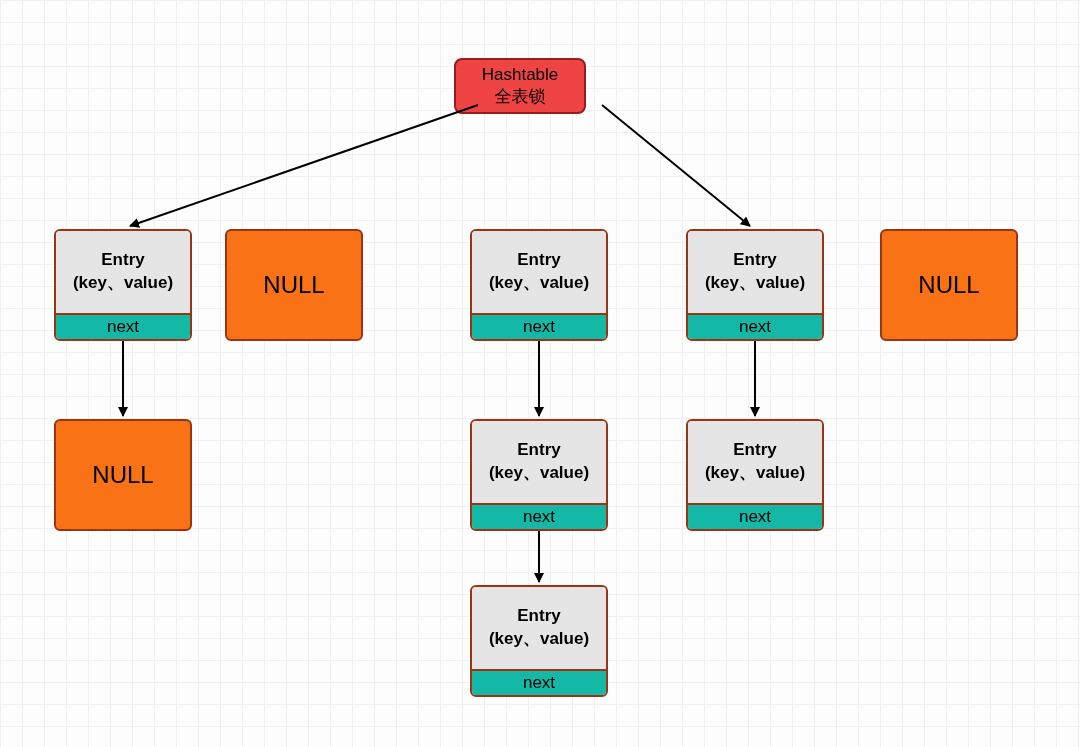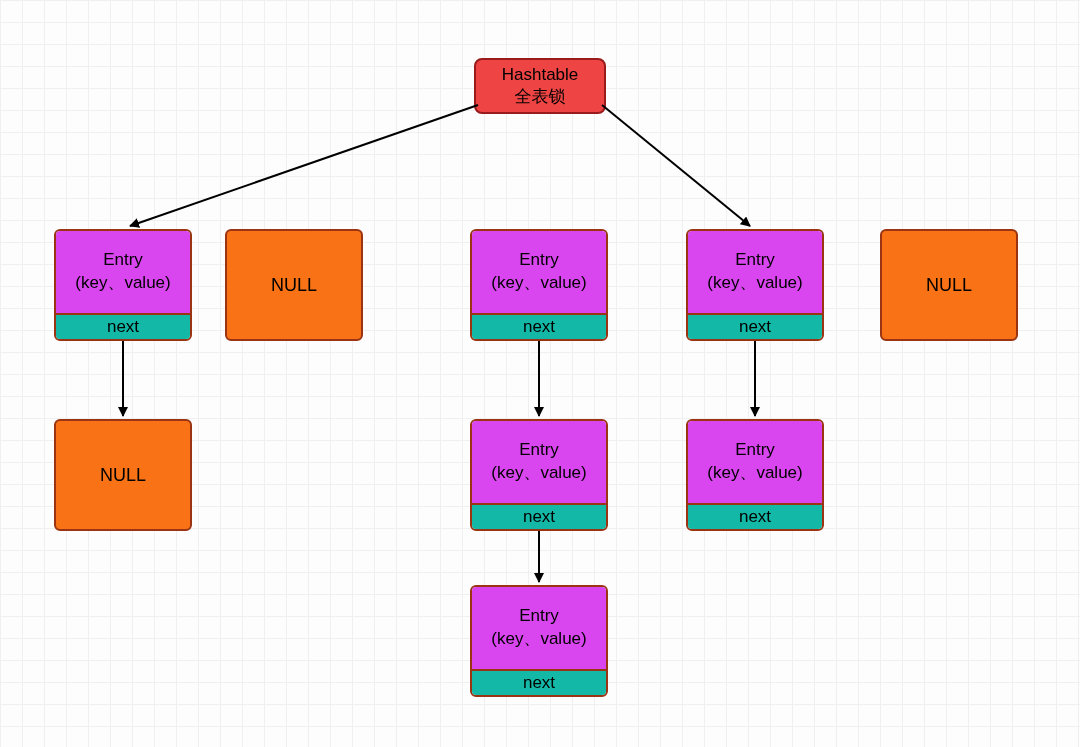--- a/index.html
+++ b/index.html
@@ -36,63 +36,64 @@
   .entry-box {
     position: absolute;
     display: flex;
     flex-direction: column;
     border: 2px solid #9a3412;
     border-radius: 6px;
     overflow: hidden;
   }
   .entry-top {
     flex: 1;
-    background: #d946ef;
+    background: #e5e5e5;
     display: flex;
     flex-direction: column;
     align-items: center;
     justify-content: center;
     font-size: 17px;
     line-height: 1.35;
     color: #000;
     padding: 8px;
+    font-weight: bold;
   }
   .entry-next {
     height: 26px;
     background: #14b8a6;
     border-top: 2px solid #9a3412;
     display: flex;
     align-items: center;
     justify-content: center;
     font-size: 17px;
     color: #000;
   }
   .null-box {
     position: absolute;
     background: #f97316;
     border: 2px solid #9a3412;
     border-radius: 6px;
     display: flex;
     align-items: center;
     justify-content: center;
-    font-size: 18px;
+    font-size: 24px;
     color: #000;
   }
   svg.arrows {
     position: absolute;
     top: 0; left: 0;
     width: 1080px;
     height: 747px;
     pointer-events: none;
   }
 </style>
 </head>
 <body>
 
-<div class="node root" style="left:474px; top:58px; width:132px; height:56px;">
+<div class="node root" style="left:454px; top:58px; width:132px; height:56px;">
   <span>Hashtable</span>
   <span>全表锁</span>
 </div>
 
 <div class="entry-box" style="left:54px; top:229px; width:138px; height:112px;">
   <div class="entry-top">
     <span>Entry</span>
     <span>(key、value)</span>
   </div>
   <div class="entry-next">next</div>

